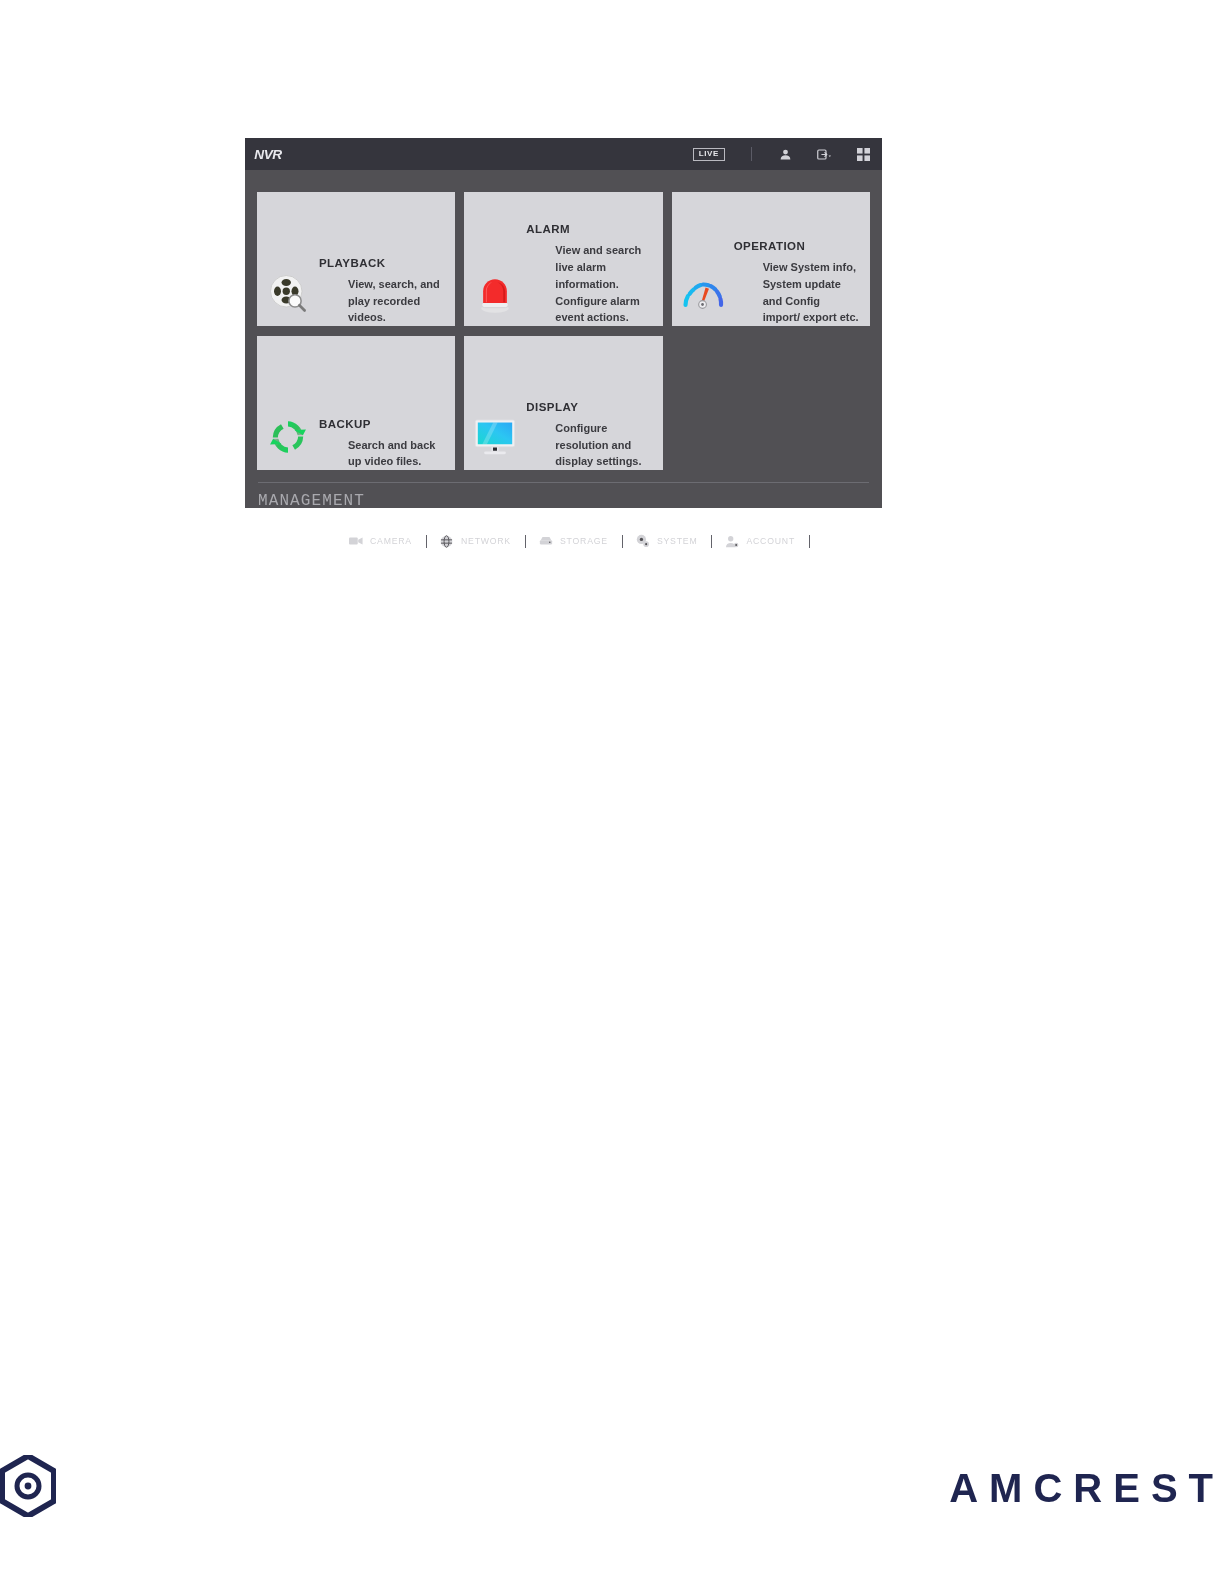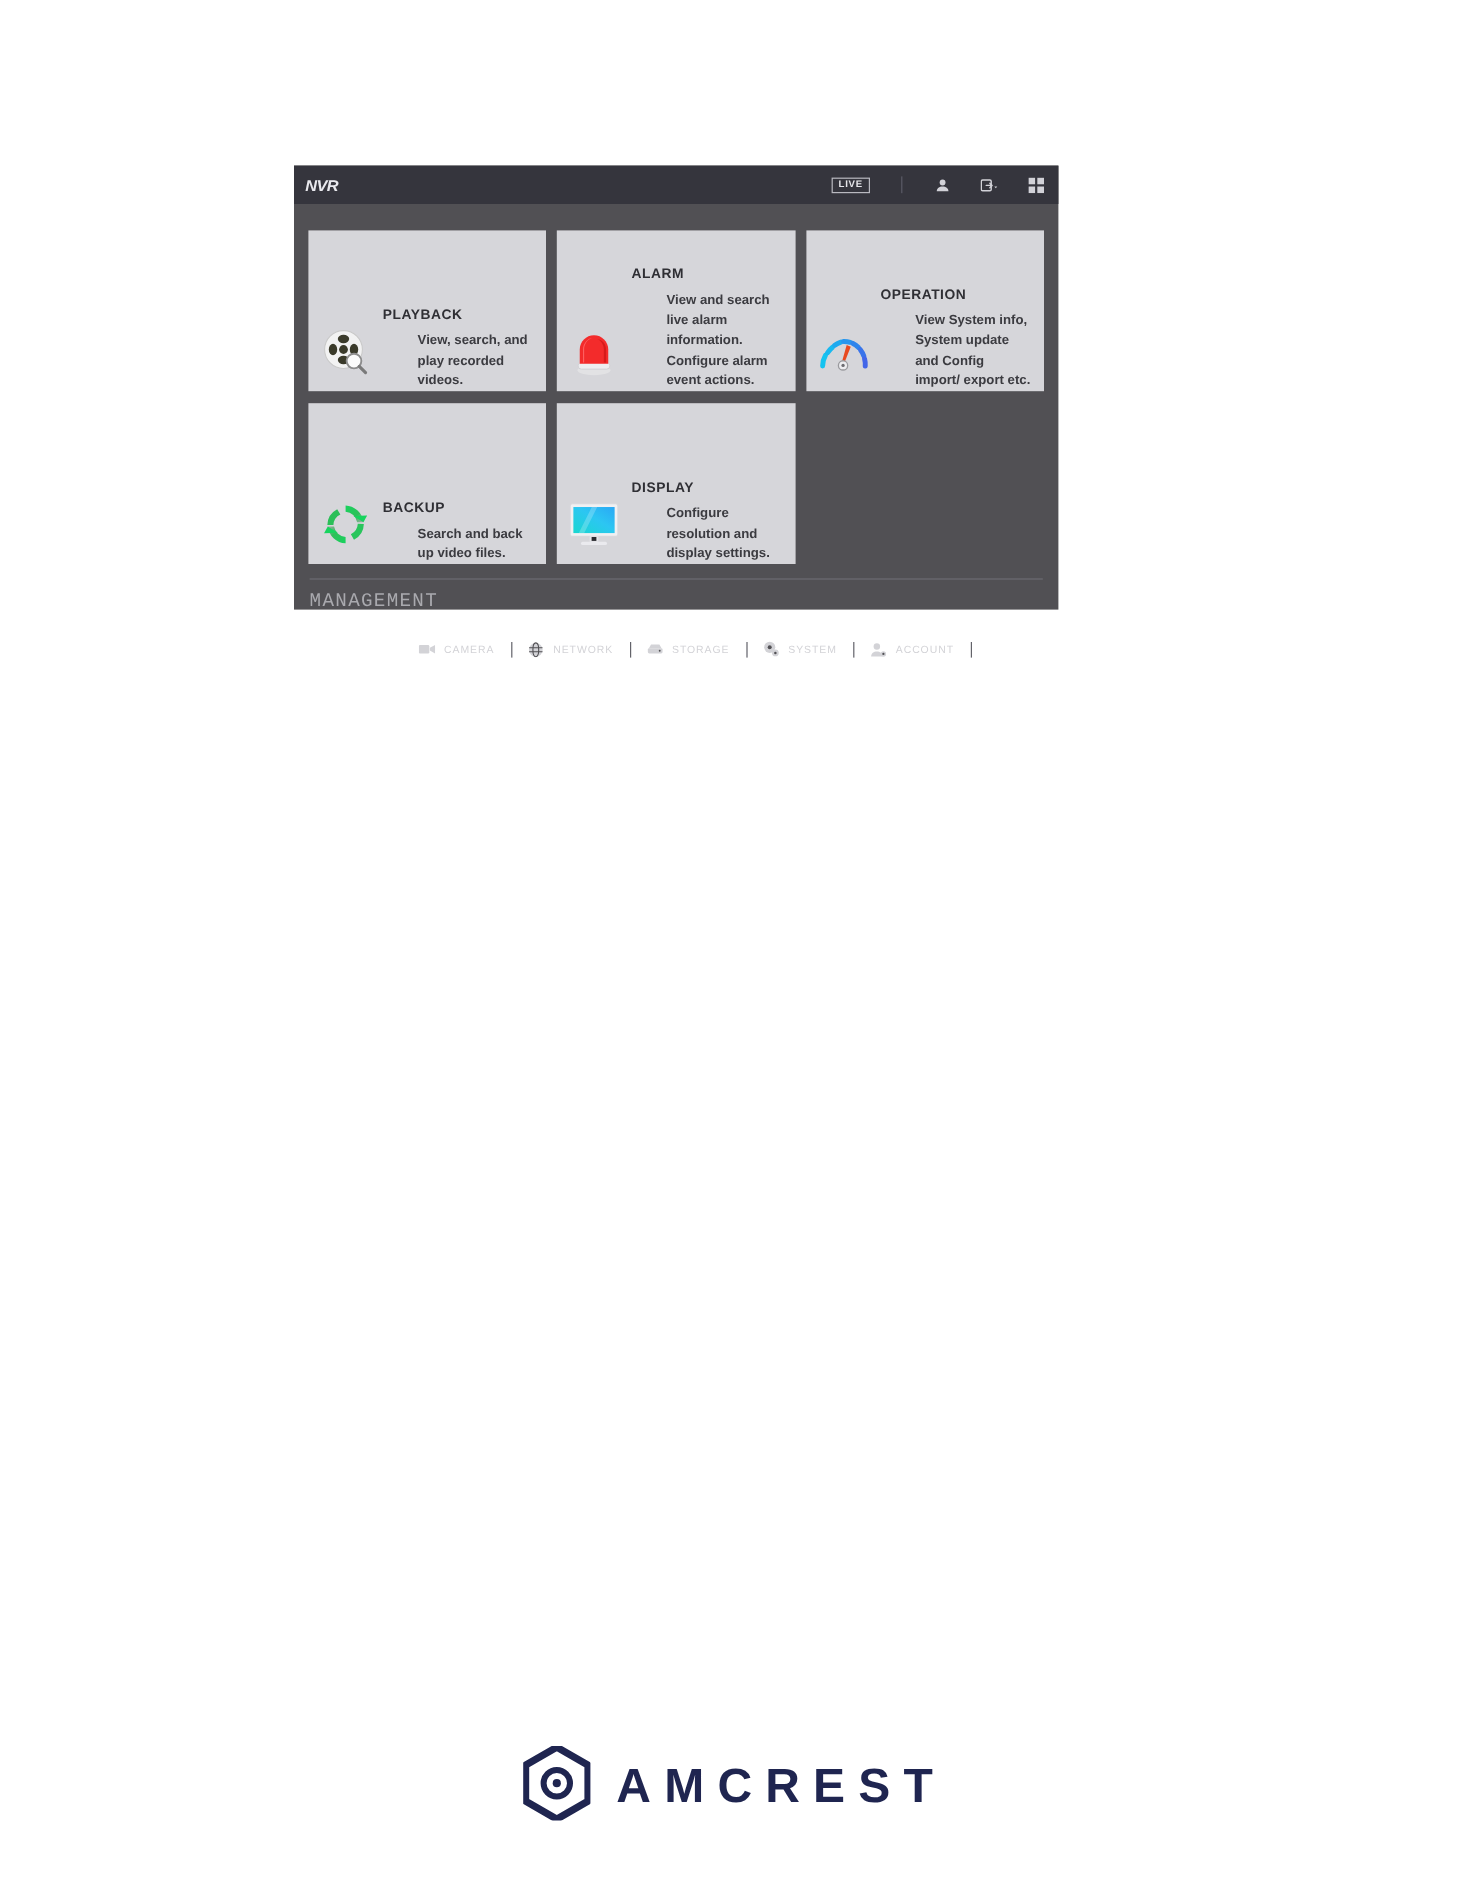--- a/index.html
+++ b/index.html
@@ -173,21 +173,21 @@
   }
 
   
   #amcrest-logo {
     position: absolute;
     left: 0;
     right: 0;
     top: 1455px;
     display: flex;
     align-items: center;
-    justify-content: center;
+    justify-content: space-between;
     gap: 22px;
   }
   #amcrest-wordmark {
     font-size: 40px;
     letter-spacing: 11px;
     color: #1f2550;
     font-weight: bold;
     line-height: 1;
   }
 </style>

